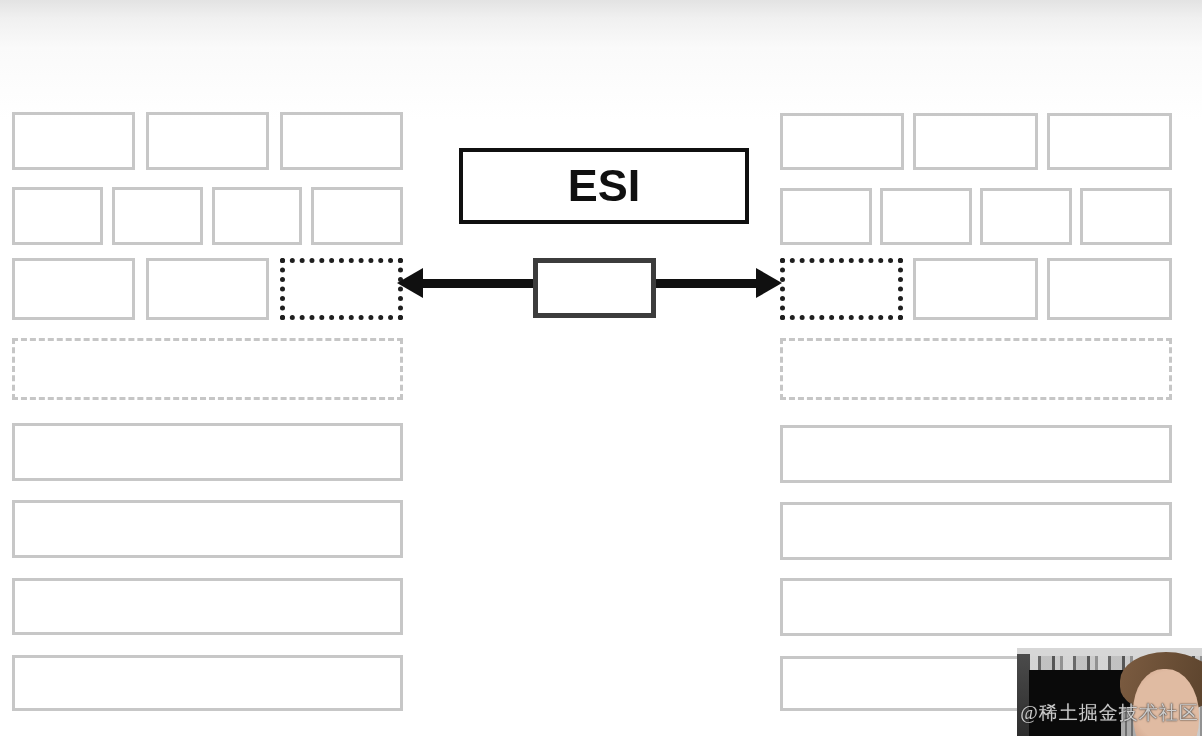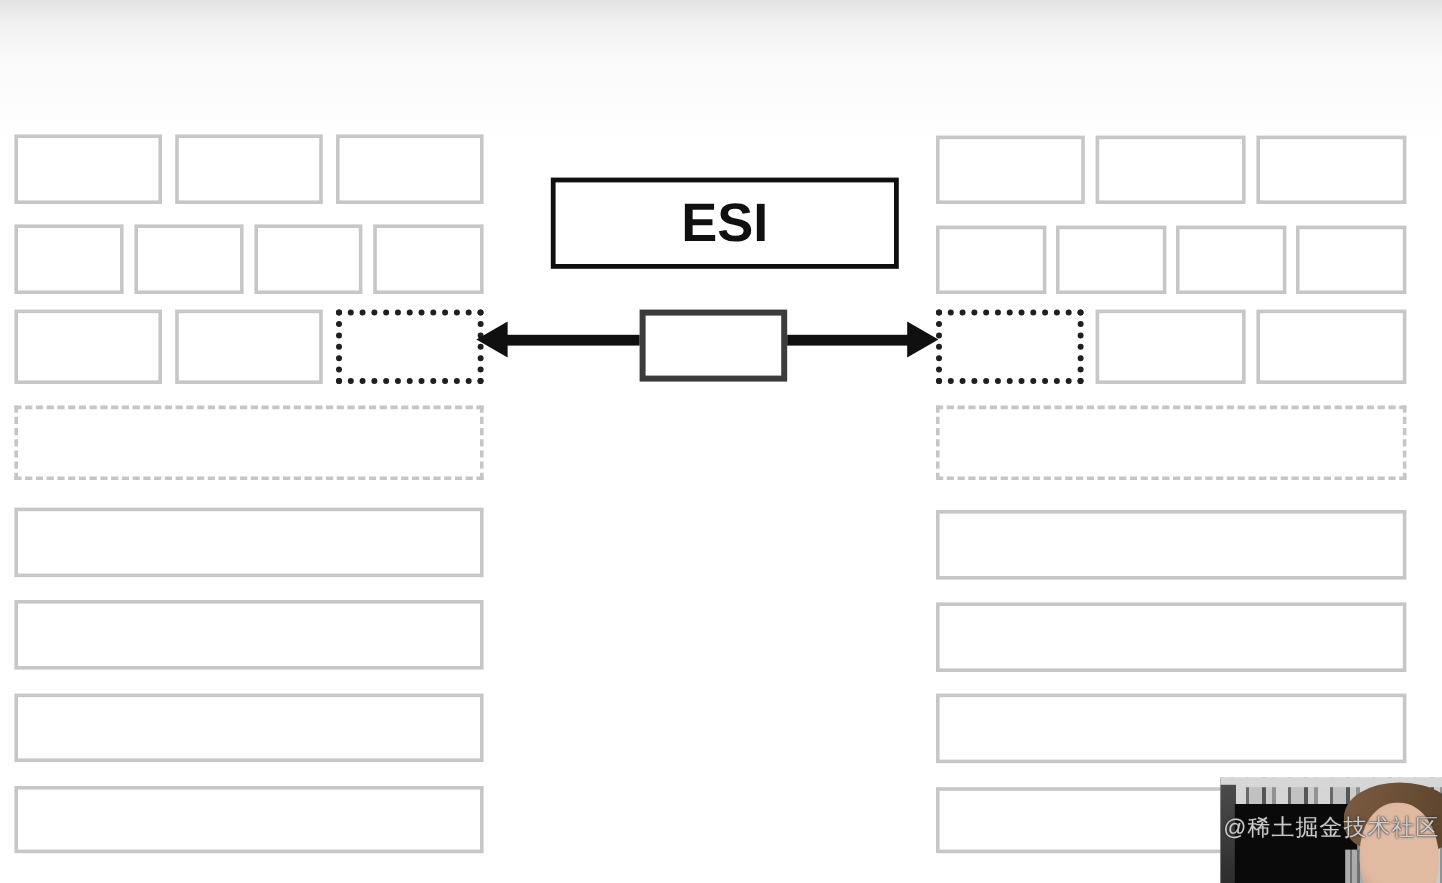--- a/index.html
+++ b/index.html
@@ -62,24 +62,25 @@
   .wc-leftbar{position:absolute;left:0;top:6px;width:13px;bottom:0;background:linear-gradient(#4b4b4b,#2d2d2d);}
   .wc-laptop{position:absolute;left:12px;top:22px;width:102px;bottom:0;background:#0a0a0a;}
   .wc-radiator{
     position:absolute;left:104px;bottom:0;width:48px;height:28px;
     background:repeating-linear-gradient(90deg,#ababab 0 4px,#6f6f6f 4px 6px);
   }
   .wc-person{position:absolute;right:-14px;top:4px;width:96px;height:104px;}
   .wc-hair{position:absolute;left:0;top:0;width:100%;height:58%;border-radius:48% 52% 42% 42%;background:linear-gradient(105deg,#7c5c41,#57402a);}
   .wc-face{position:absolute;left:14%;top:16%;width:68%;height:88%;border-radius:46% 50% 44% 48%;background:radial-gradient(circle at 58% 42%,#e0bba2 0 55%,#cda189 78%,#ab8069 100%);}
   .wc-watermark{
-    position:absolute;left:0;top:29px;width:100%;text-align:center;
+    position:absolute;left:0;top:52px;width:100%;text-align:center;
     font-size:19px;letter-spacing:1px;color:rgba(240,240,240,0.82);
     text-shadow:0 0 2px rgba(35,35,35,0.95),0 0 1px rgba(35,35,35,0.9);
     white-space:nowrap;
+    font-family:Liberation Serif, serif;
   }
 </style>
 </head>
 <body>
 
 <div class="canvas">
 
 
   <div class="wf-col" style="left: 12px; width: 391px;">
       <div class="wf-box solid" style="left: 0px; top: 112px; width: 123px; height: 58px;"></div>

